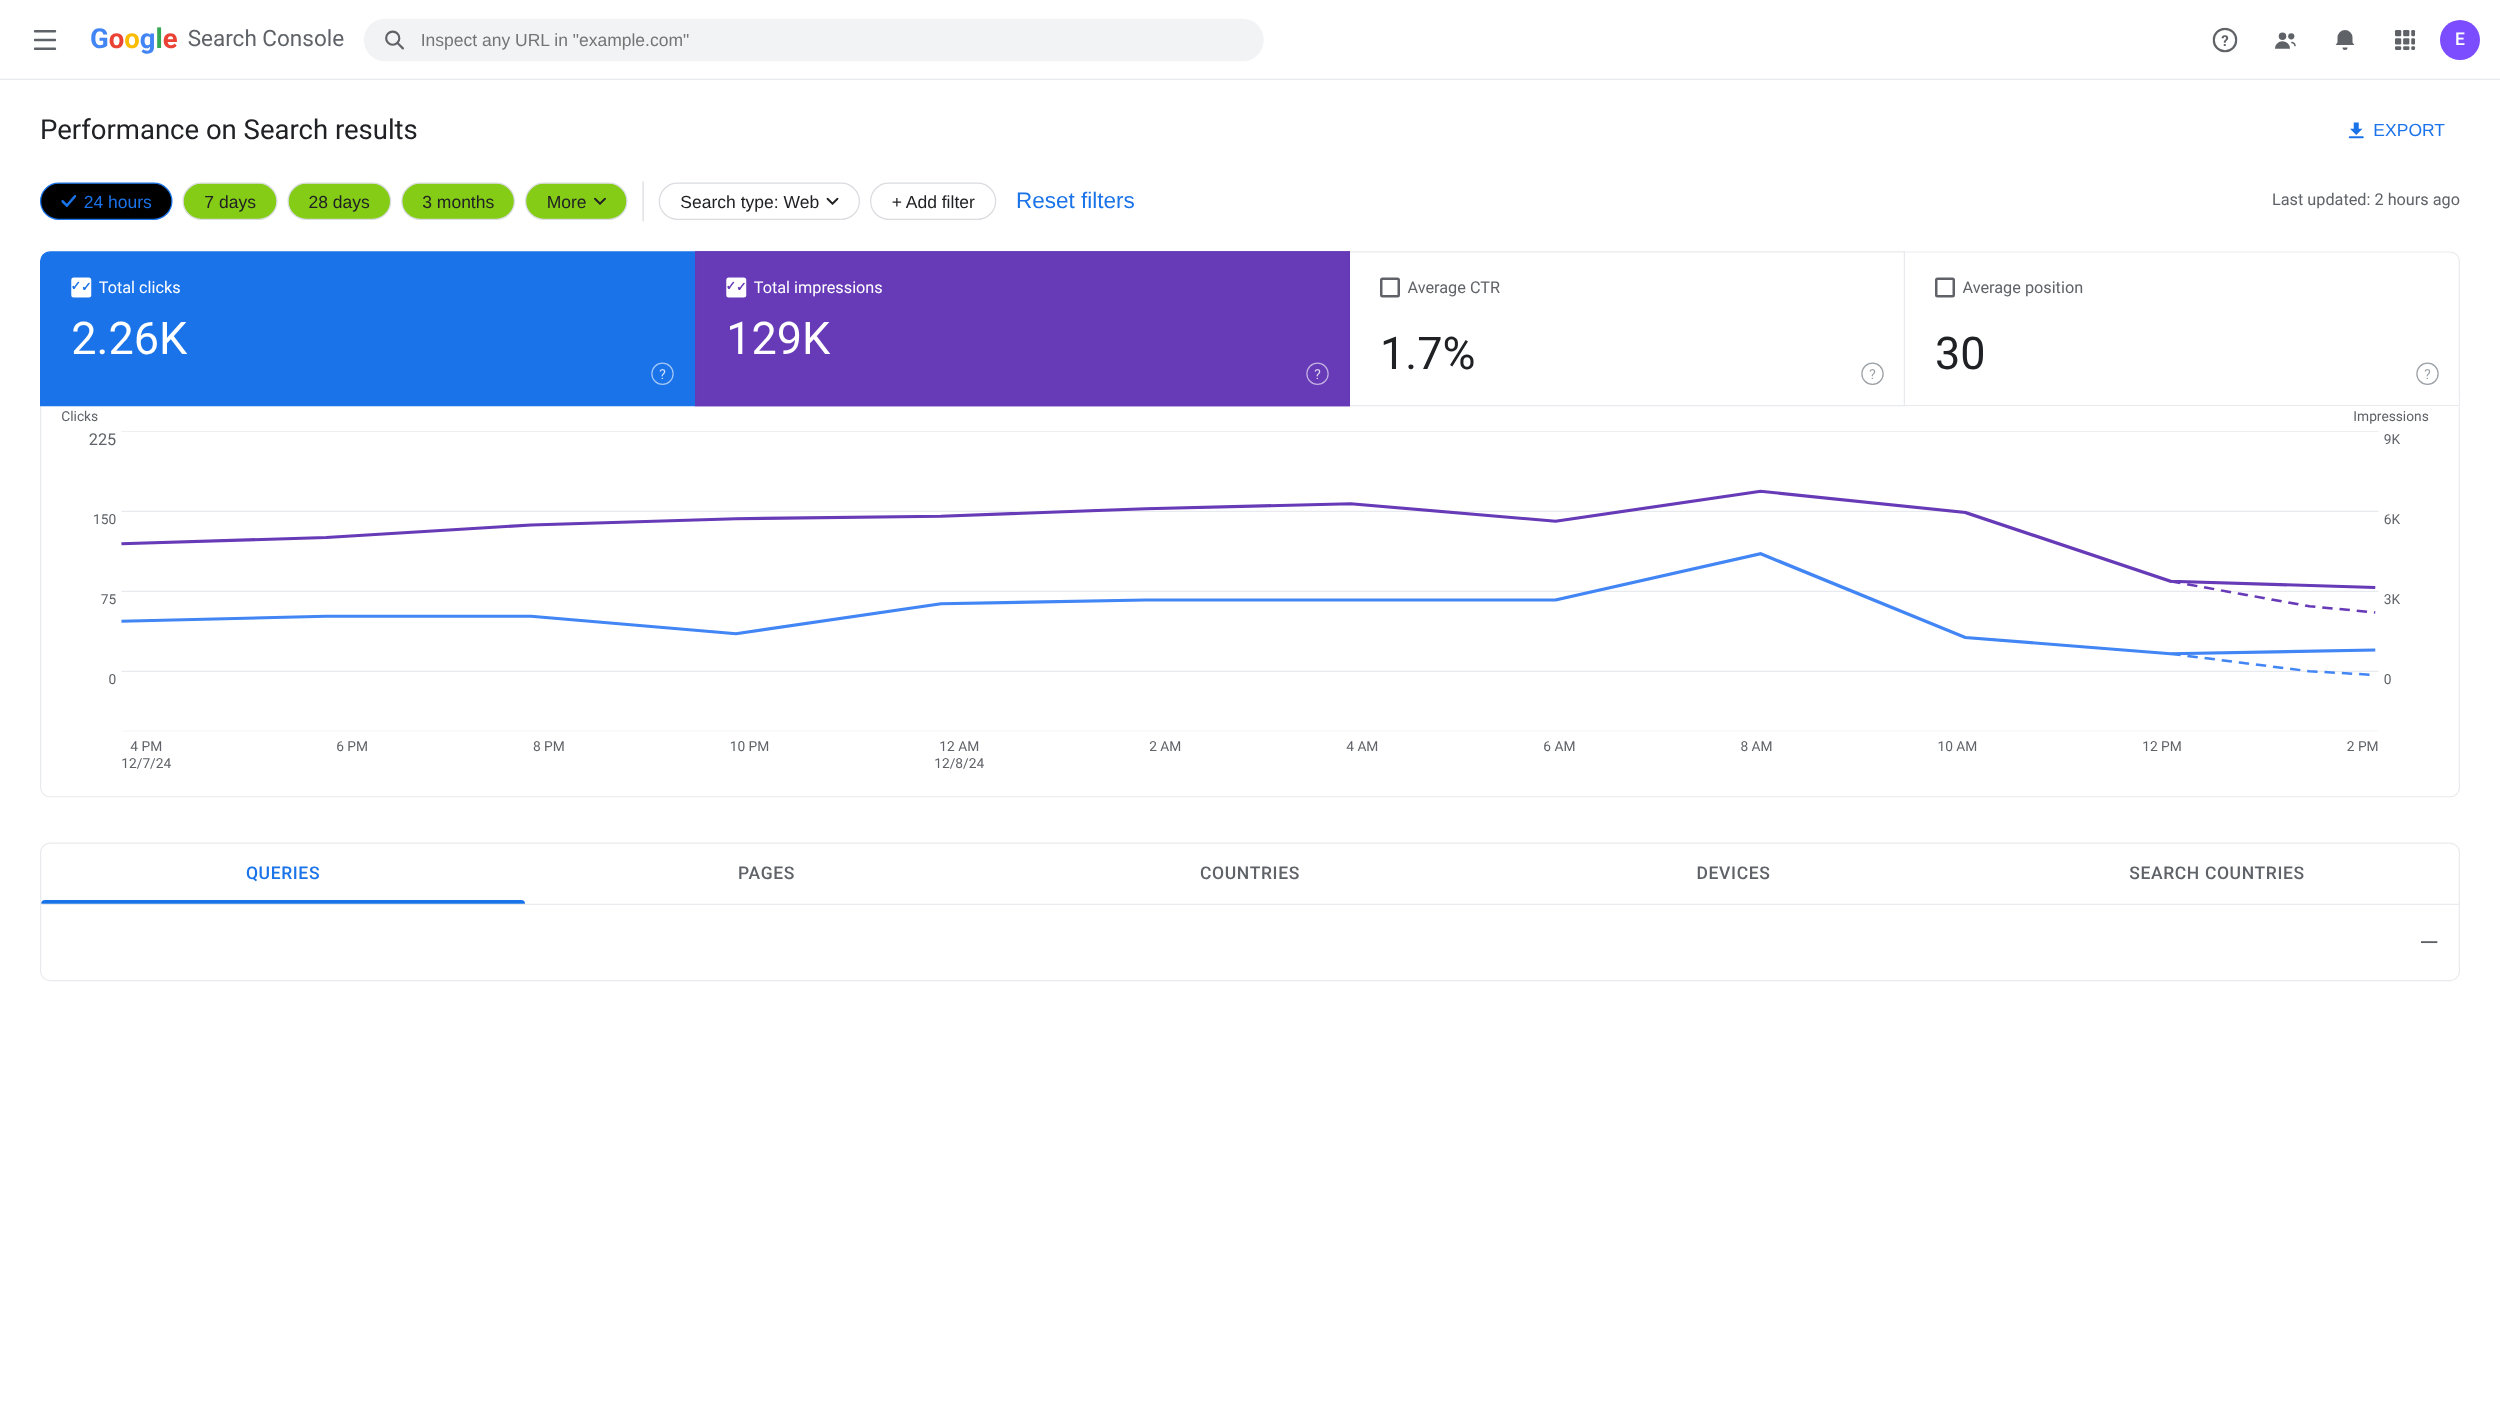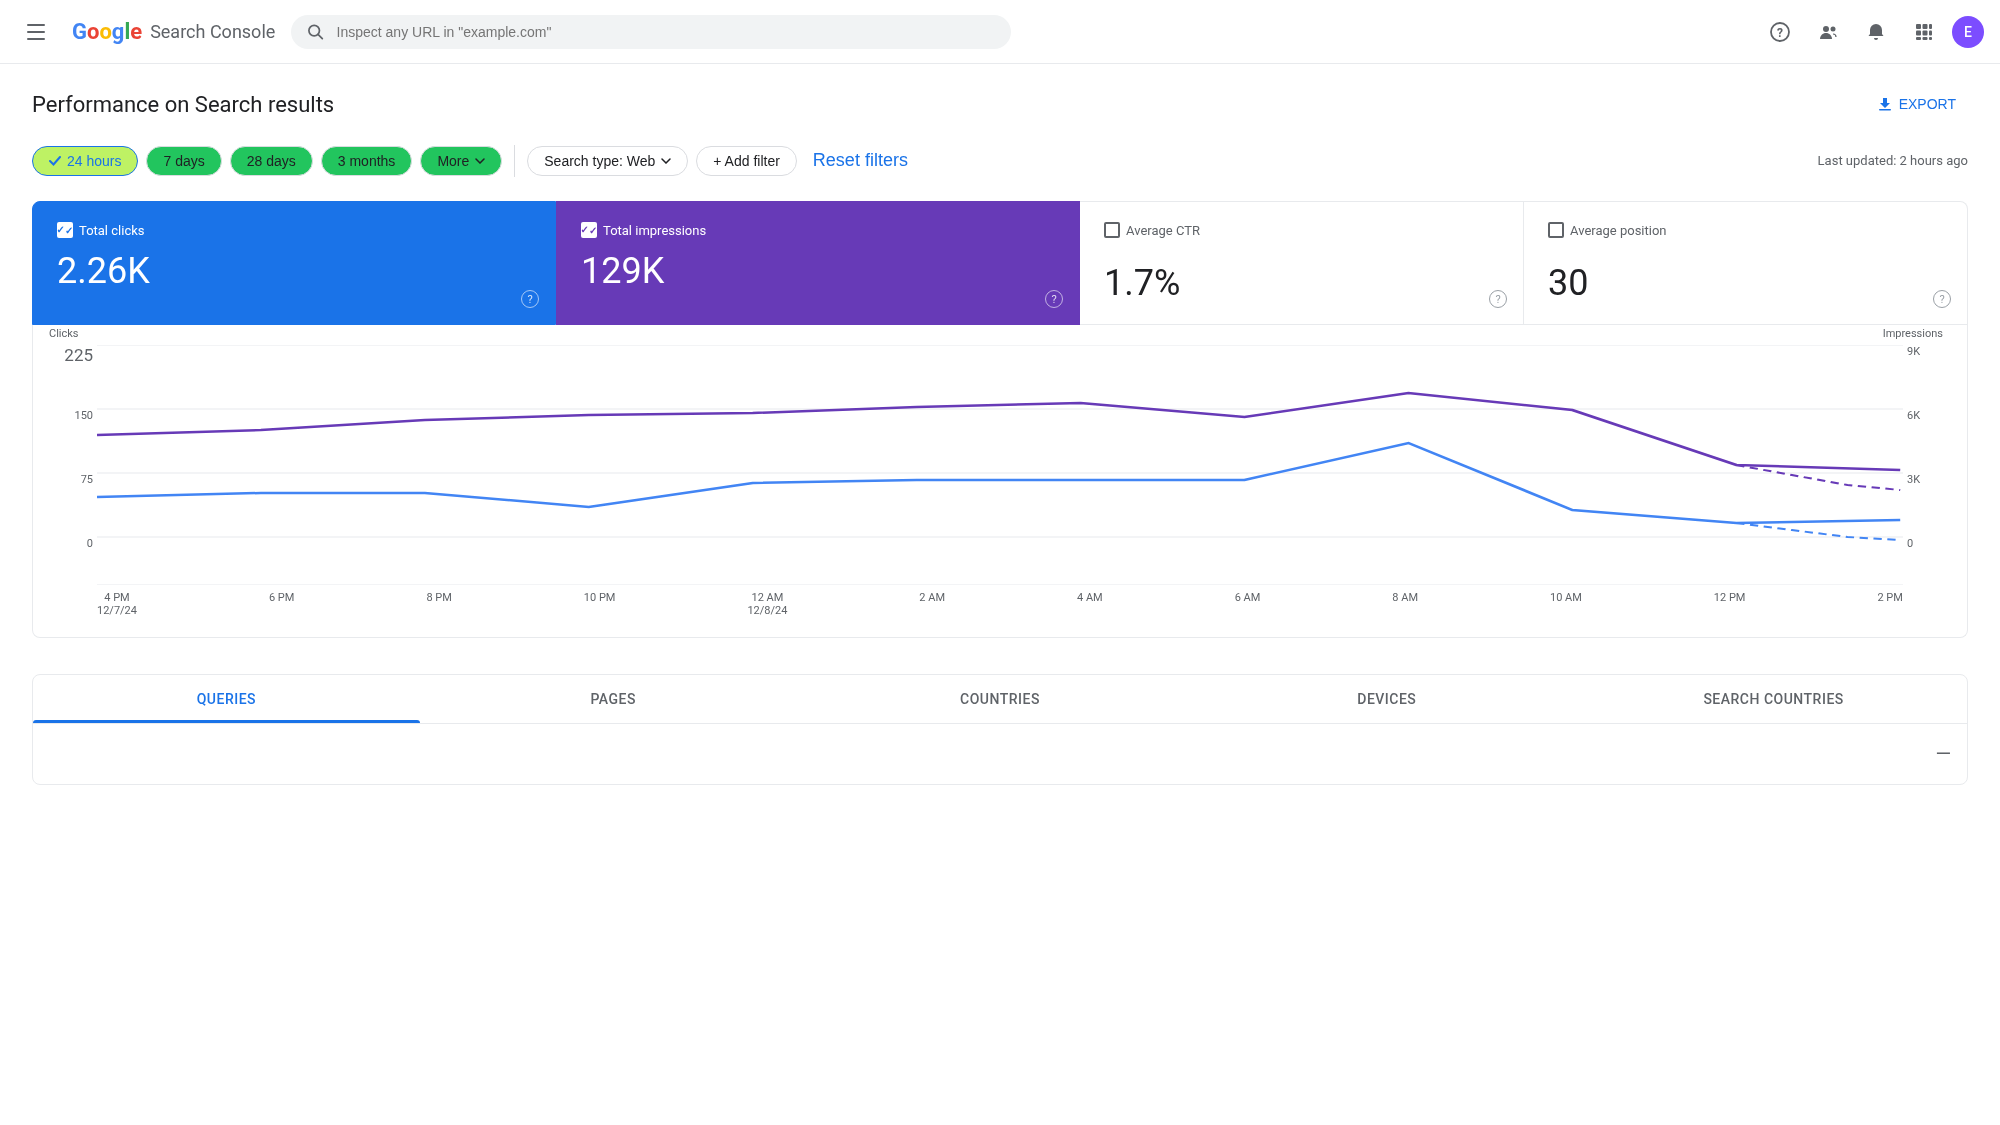--- a/index.html
+++ b/index.html
@@ -36,23 +36,23 @@
     .page-title { font-size: 22px; font-weight: 400; color: #202124; }
     .export-btn {
       display: flex; align-items: center; gap: 6px; color: #1a73e8; font-size: 14px; font-weight: 500;
       cursor: pointer; border: none; background: none; padding: 8px 12px;
     }
 
     
     .filters { display: flex; align-items: center; gap: 8px; margin-bottom: 24px; flex-wrap: wrap; }
     .filter-btn {
       border: 1px solid #dadce0; border-radius: 20px; padding: 6px 16px; font-size: 14px;
-      cursor: pointer; background: #22c55e; color: #202124; display: flex; align-items: center; gap: 6px;
-    }
-    .filter-btn.active { background: #bef264; border-color: #1a73e8; color: #1a73e8; }
+      cursor: pointer; background: #84cc16; color: #202124; display: flex; align-items: center; gap: 6px;
+    }
+    .filter-btn.active { background: #000000; border-color: #1a73e8; color: #1a73e8; }
     .filter-separator { width: 1px; height: 32px; background: #dadce0; margin: 0 4px; }
     .search-type-btn {
       border: 1px solid #dadce0; border-radius: 20px; padding: 6px 16px; font-size: 14px;
       cursor: pointer; background: #fff; color: #202124; display: flex; align-items: center; gap: 6px;
     }
     .add-filter-btn {
       border: 1px solid #dadce0; border-radius: 20px; padding: 6px 16px; font-size: 14px;
       cursor: pointer; background: #fff; color: #202124; display: flex; align-items: center; gap: 6px;
     }
     .reset-filters-btn { color: #1a73e8; font-size: 18px; cursor: pointer; border: none; background: none; padding: 6px 8px; }
@@ -263,21 +263,21 @@
       </div>
     </div>
 
     <div class="chart-container">
       <div style="position:relative">
 
         <div style="display:flex;gap:0">
 
           <div style="width:48px;position:relative;height:240px;flex-shrink:0">
             <div style="position:absolute;top:-18px;left:0;font-size:11px;color:#5f6368">Clicks</div>
-            <div style="position:absolute;top:0;right:4px;font-size:17px;color:#5f6368">225</div>
+            <div style="position:absolute;top:0;right:4px;font-size:13px;color:#5f6368">225</div>
             <div style="position:absolute;top:64px;right:4px;font-size:11px;color:#5f6368">150</div>
             <div style="position:absolute;top:128px;right:4px;font-size:11px;color:#5f6368">75</div>
             <div style="position:absolute;top:192px;right:4px;font-size:11px;color:#5f6368">0</div>
           </div>
 
           <div style="flex:1;position:relative">
             <svg viewBox="0 0 1300 240" preserveAspectRatio="none" style="width:100%;height:240px;display:block">
 
               <line x1="0" y1="0" x2="1300" y2="0" stroke="#e8eaed" stroke-width="1"></line>
               <line x1="0" y1="64" x2="1300" y2="64" stroke="#e8eaed" stroke-width="1"></line>

